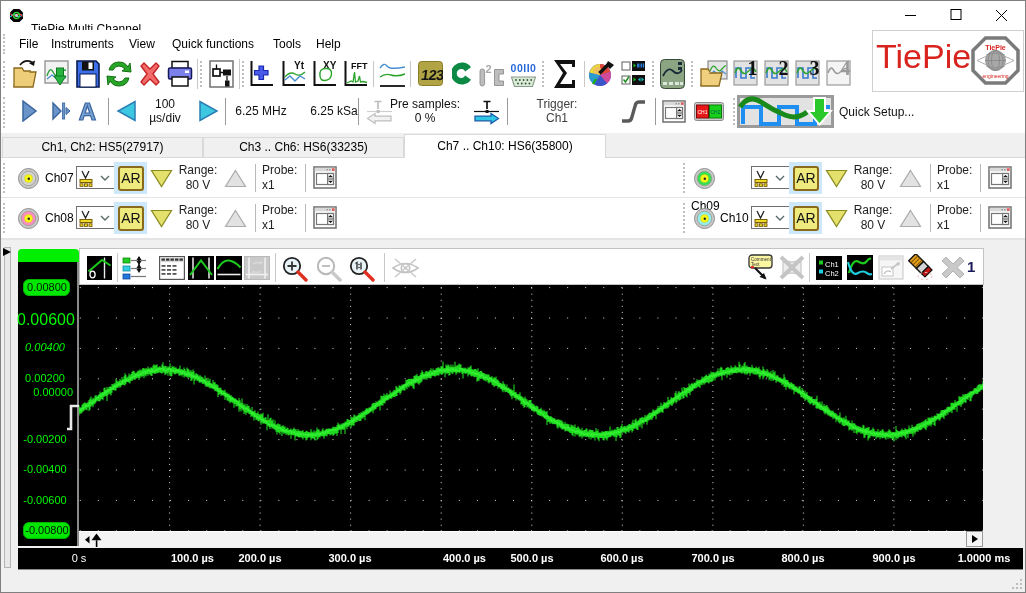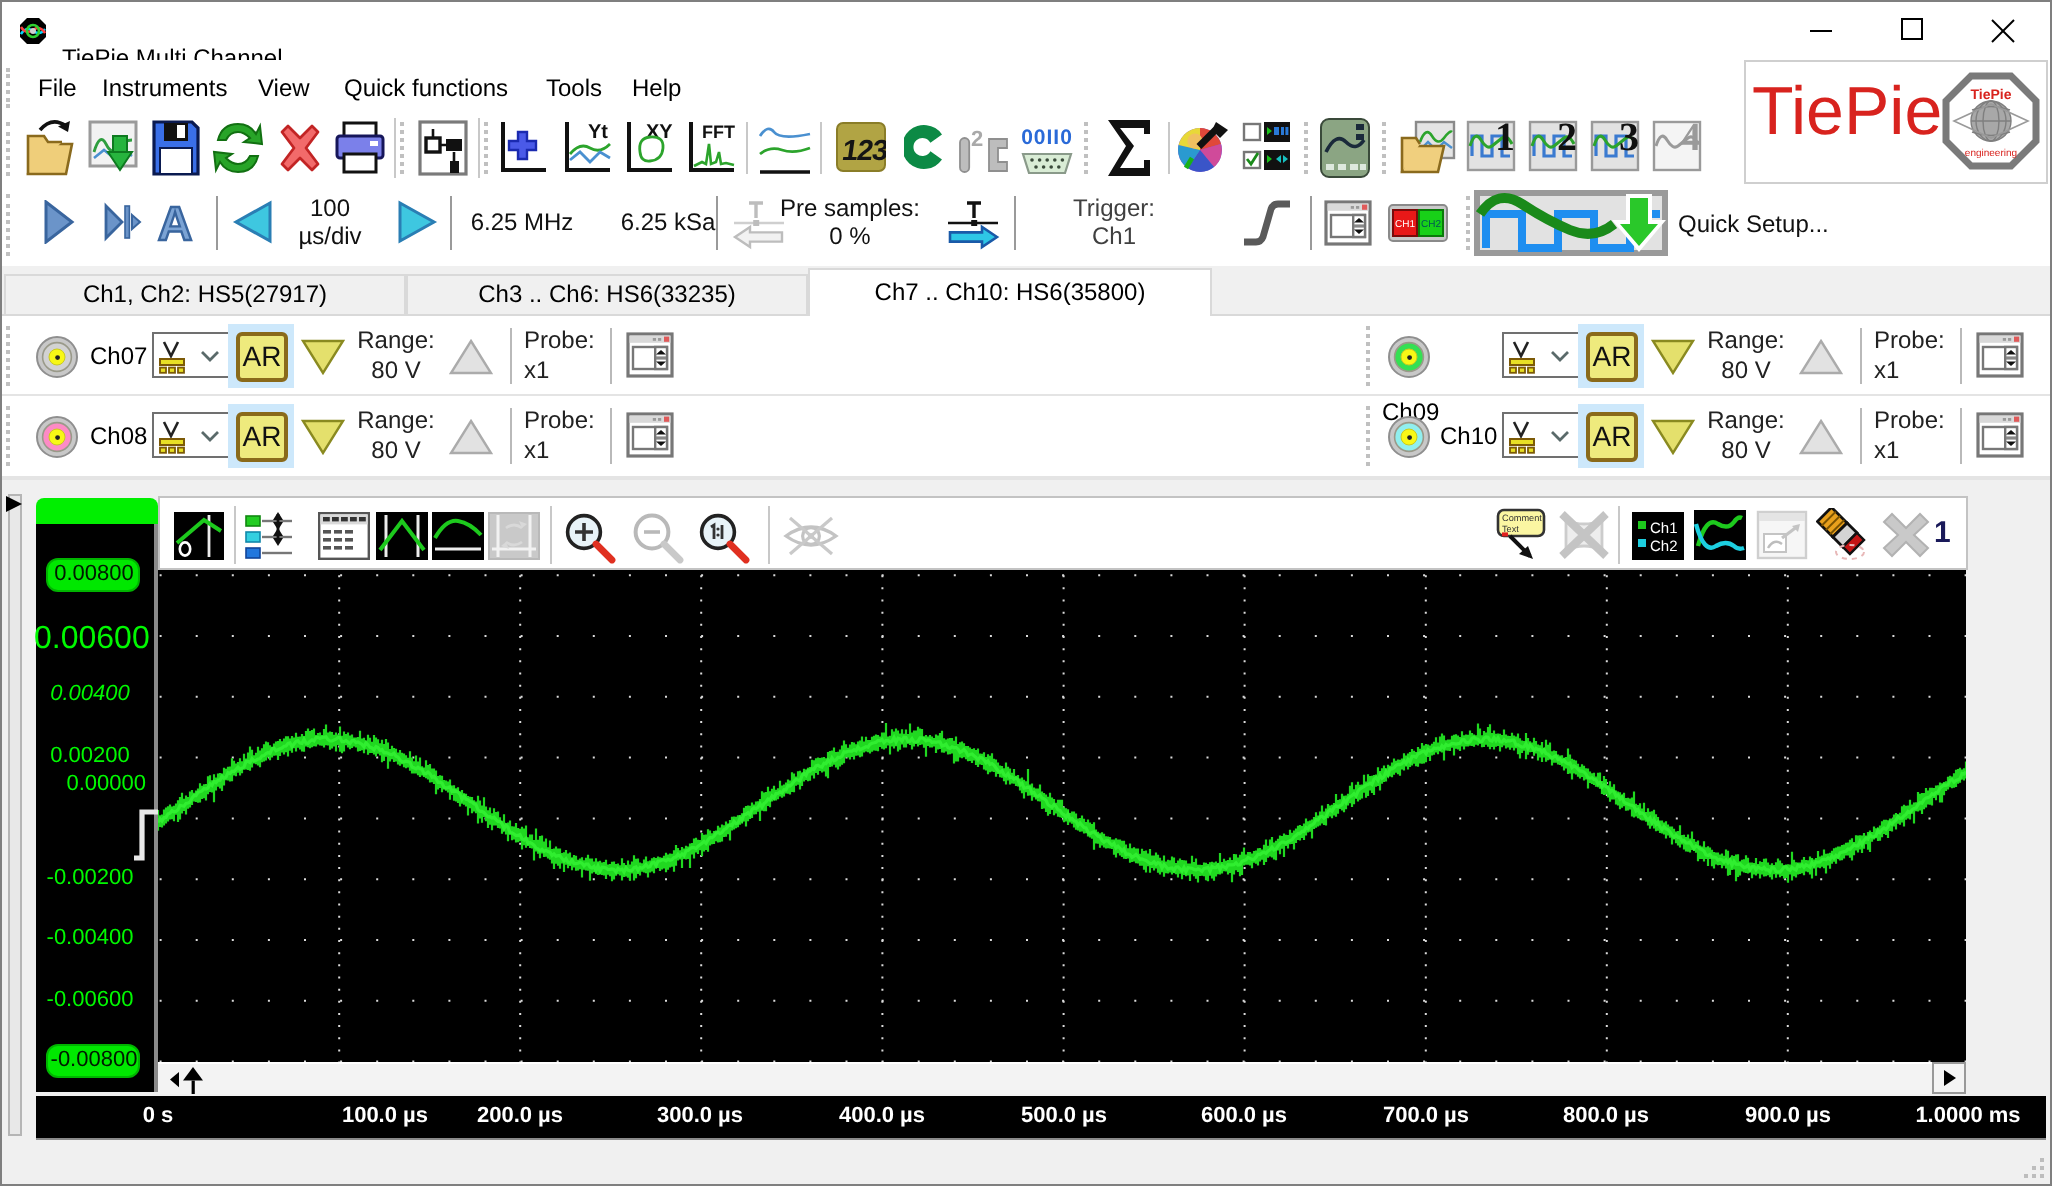--- a/index.html
+++ b/index.html
@@ -695,25 +695,25 @@
   <polygon points="15.5,1.5 20.5,8.3 10.5,8.3" fill="#000"></polygon>
   <rect x="14.8" y="8.3" width="1.6" height="6.7" fill="#000"></rect>
 </svg>
 <div class="abs" style="left:966px;top:531px;width:17px;height:16px;background:#f4f4f4;border:1px solid #999;box-sizing:border-box;"></div>
 <svg class="abs" style="left:966px;top:531px;" width="17" height="16" viewBox="0 0 17 16">
     <polygon points="6,4 12,8 6,12" fill="#000"></polygon>
   </svg>
 
 <div class="abs" style="left:18px;top:548px;width:1005px;height:21px;background:#000;border-bottom:2px solid #8a8a8a;"></div>
 <div id="xlabels">
-    <div class="abs" style="left:34px;top:552px;width:90px;text-align:center;font-size:11px;font-weight:bold;color:#fff;">0 s</div>
+    <div class="abs" style="left:34px;top:552px;width:90px;text-align:center;font-size:11px;font-weight:normal;color:#fff;">0 s</div>
     <div class="abs" style="left:124px;top:552px;width:90px;text-align:right;font-size:11px;font-weight:bold;color:#fff;">100.0 µs</div>
     <div class="abs" style="left:215px;top:552px;width:90px;text-align:center;font-size:11px;font-weight:bold;color:#fff;">200.0 µs</div>
     <div class="abs" style="left:305px;top:552px;width:90px;text-align:center;font-size:11px;font-weight:bold;color:#fff;">300.0 µs</div>
-    <div class="abs" style="left:396px;top:552px;width:90px;text-align:center;font-size:11px;font-weight:bold;color:#fff;">400.0 µs</div>
+    <div class="abs" style="left:396px;top:552px;width:90px;text-align:right;font-size:11px;font-weight:bold;color:#fff;">400.0 µs</div>
     <div class="abs" style="left:487px;top:552px;width:90px;text-align:center;font-size:11px;font-weight:bold;color:#fff;">500.0 µs</div>
     <div class="abs" style="left:577px;top:552px;width:90px;text-align:center;font-size:11px;font-weight:bold;color:#fff;">600.0 µs</div>
     <div class="abs" style="left:668px;top:552px;width:90px;text-align:center;font-size:11px;font-weight:bold;color:#fff;">700.0 µs</div>
     <div class="abs" style="left:758px;top:552px;width:90px;text-align:center;font-size:11px;font-weight:bold;color:#fff;">800.0 µs</div>
     <div class="abs" style="left:849px;top:552px;width:90px;text-align:center;font-size:11px;font-weight:bold;color:#fff;">900.0 µs</div>
     <div class="abs" style="left:939px;top:552px;width:90px;text-align:center;font-size:11px;font-weight:bold;color:#fff;">1.0000 ms</div>
   </div>
 
 <div class="abs" style="left:1px;top:570px;width:1024px;height:22px;background:#f0f0f0;"></div>
 <svg class="abs" style="left:1012px;top:579px;" width="11" height="11" viewBox="0 0 11 11">

